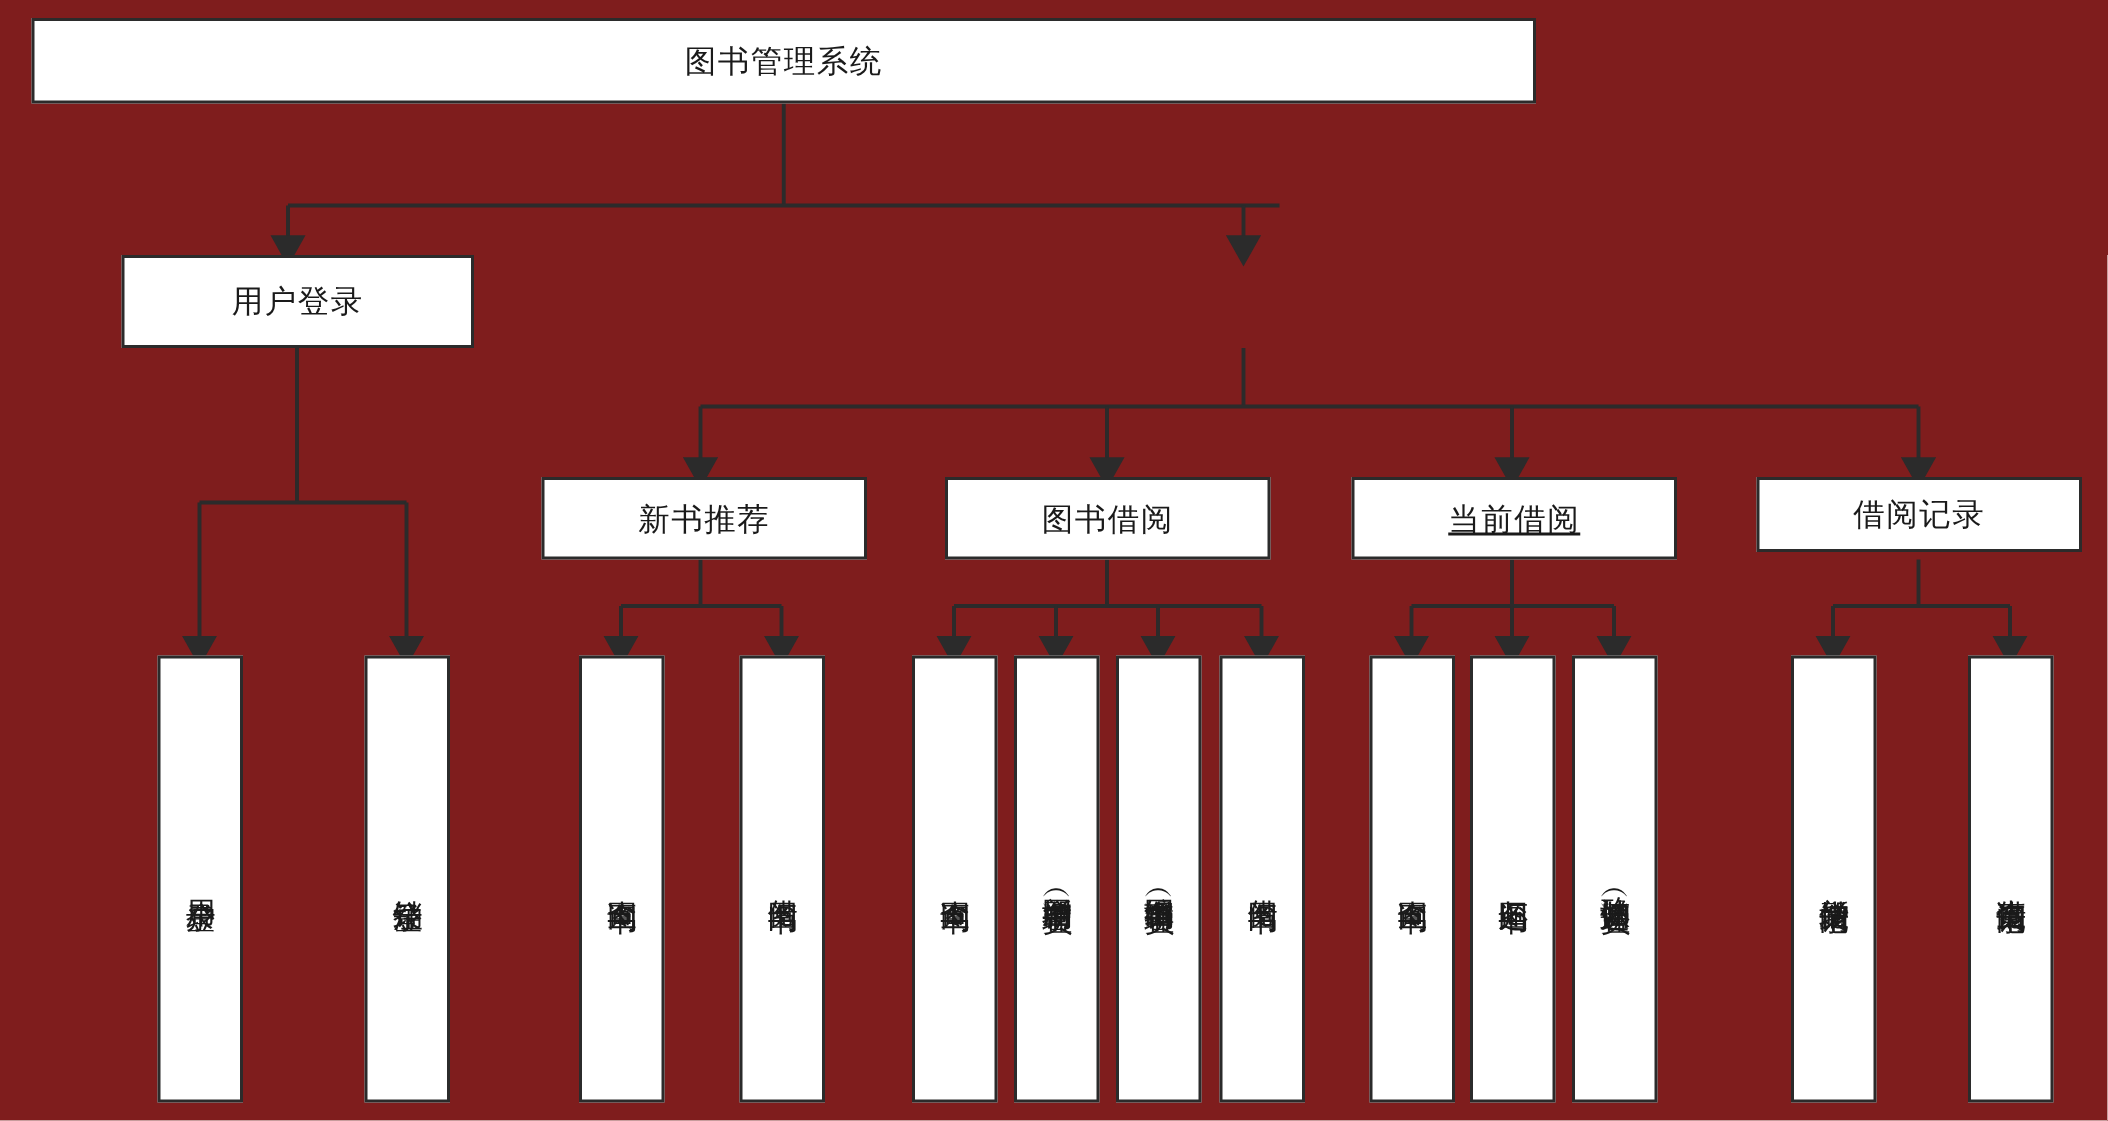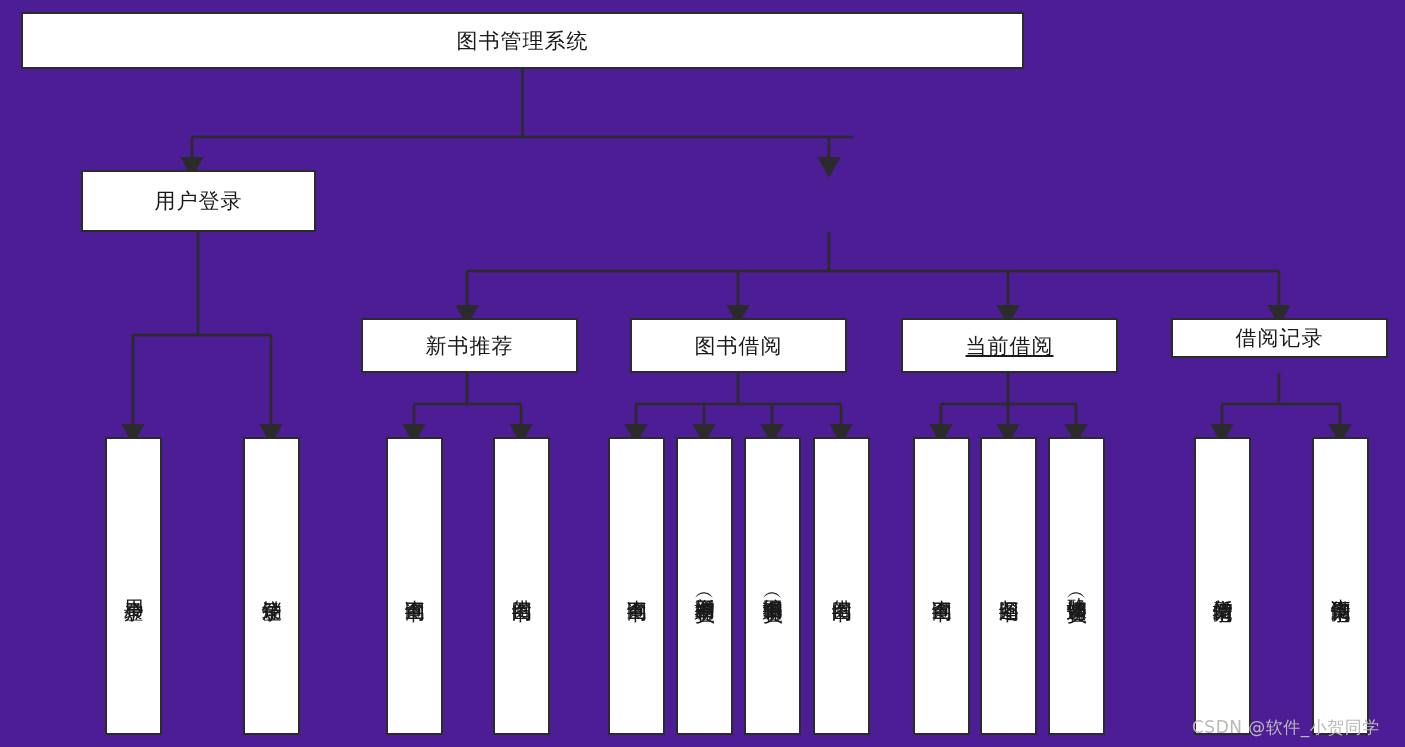--- a/index.html
+++ b/index.html
@@ -8,21 +8,21 @@
     padding: 0;
     background: #ffffff;
   }
   body {
     font-family: "DejaVu Sans", "Liberation Sans", sans-serif;
   }
   #canvas {
     position: relative;
     width: 1405px;
     height: 747px;
-    background: #4c1d95;
+    background: #7f1d1d;
     overflow: hidden;
   }
   #wires {
     position: absolute;
     left: 0;
     top: 0;
     width: 1405px;
     height: 747px;
     pointer-events: none;
   }
@@ -133,21 +133,21 @@
 
   <div class="node horiz" style="left:630px; top:318px; width:217px; height:55px;">
     <span>图书借阅</span>
   </div>
   <div class="node horiz" style="left:361px; top:318px; width:217px; height:55px;">
     <span>新书推荐</span>
   </div>
   <div class="node horiz" style="left:901px; top:318px; width:217px; height:55px;text-decoration:underline;">
     <span>当前借阅</span>
   </div>
-  <div class="node horiz" style="left:1171px; top:318px; width:217px; height:40px;">
+  <div class="node horiz" style="left:1171px; top:318px; width:217px; height:50px;">
     <span>借阅记录</span>
   </div>
 
   <div class="node vert" style="left:105px; top:437px; width:57px; height:298px;">
     <span class="vtext">用户登录</span>
   </div>
   <div class="node vert" style="left:243px; top:437px; width:57px; height:298px;">
     <span class="vtext">注销登录</span>
   </div>
 
@@ -181,15 +181,14 @@
     <span class="vtext">确认归还（管理员）</span>
   </div>
 
   <div class="node vert" style="left:1194px; top:437px; width:57px; height:298px;">
     <span class="vtext">新增借阅记录</span>
   </div>
   <div class="node vert" style="left:1312px; top:437px; width:57px; height:298px;">
     <span class="vtext">查询借阅记录</span>
   </div>
 
-  <div class="watermark">CSDN @软件_小贺同学</div>
 
 </div>
 
 </body></html>

